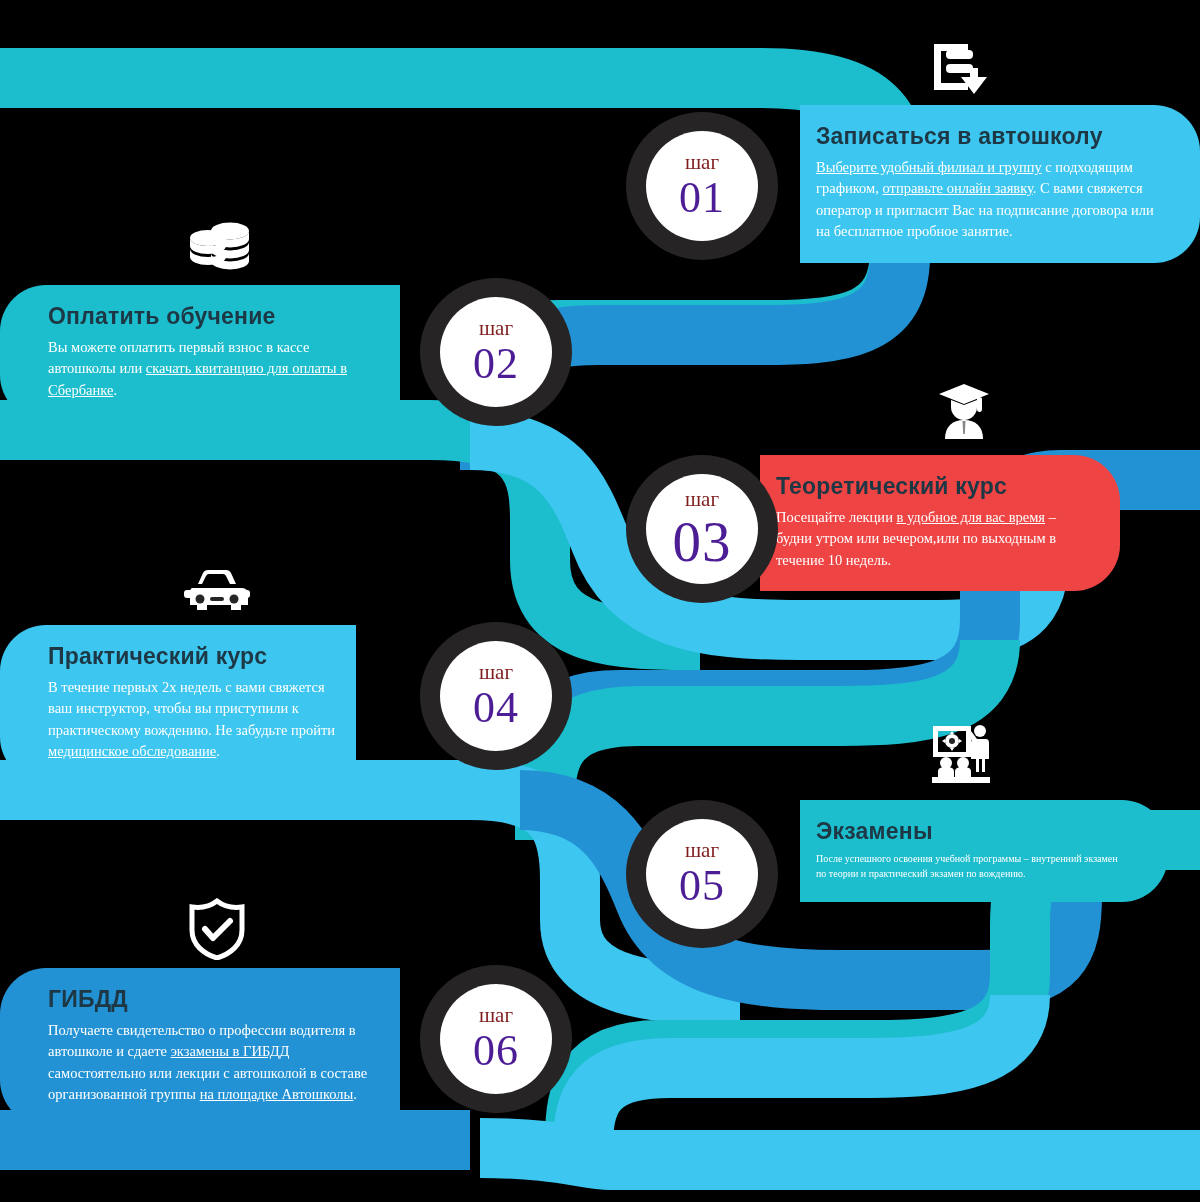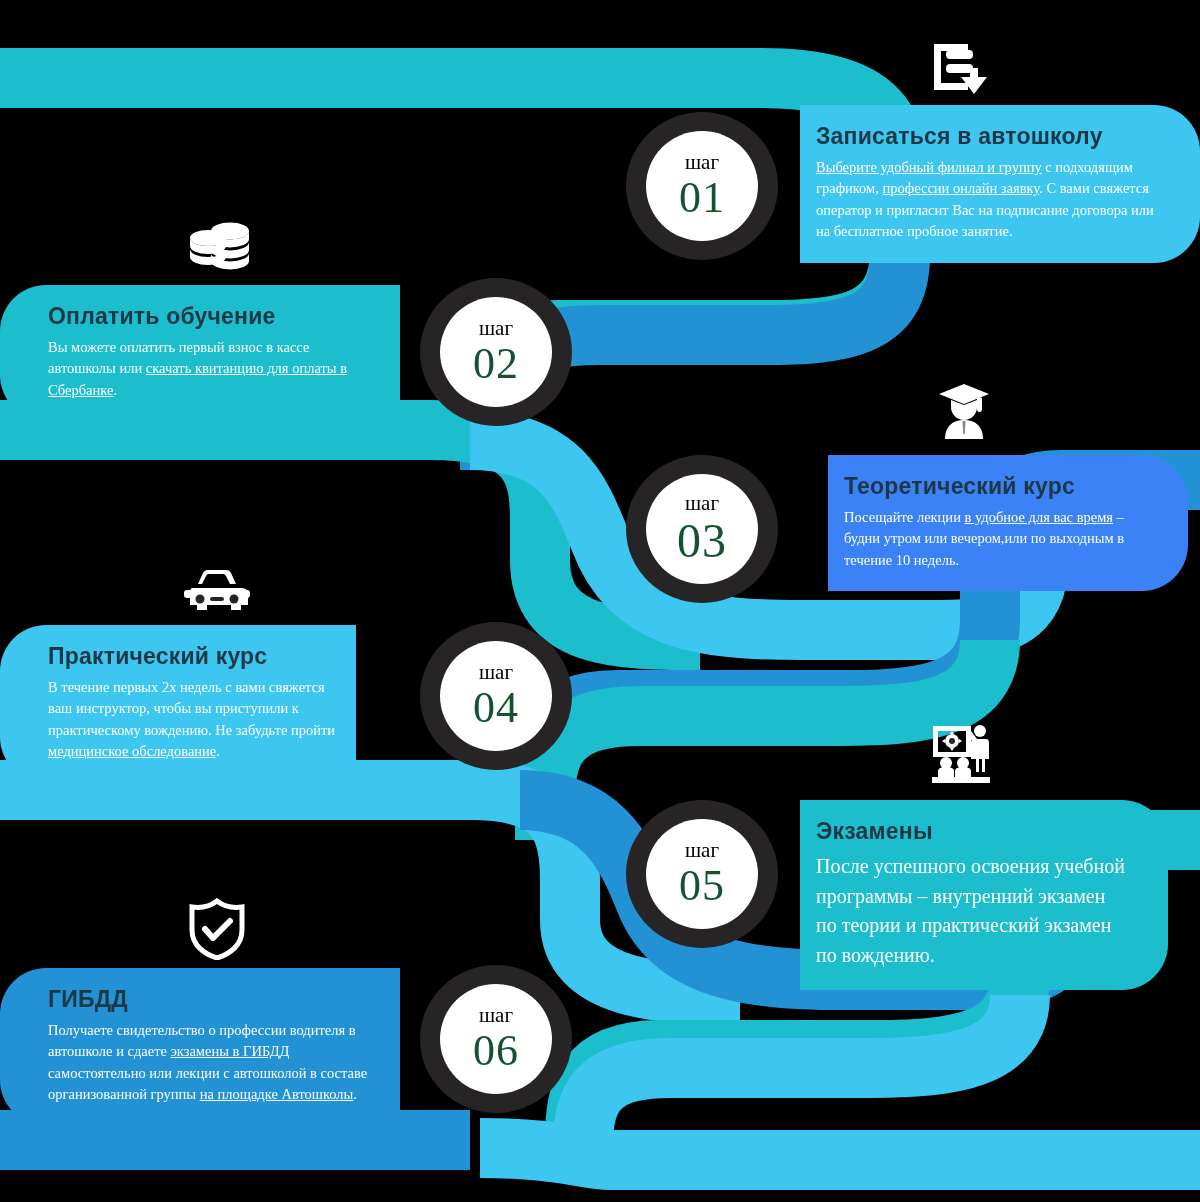--- a/index.html
+++ b/index.html
@@ -15,23 +15,23 @@
   .panel .body u{text-decoration:underline;}
 
   
   .panel.right{border-radius:0 46px 46px 0;padding:18px 40px 20px 16px;}
   .panel.left {border-radius:46px 0 0 46px;padding:18px 20px 20px 48px;}
 
   .circle{position:absolute;border-radius:50%;background:#272425;
       display:flex;align-items:center;justify-content:center;}
   .circle .inner{border-radius:50%;background:#fff;display:flex;
       flex-direction:column;align-items:center;justify-content:center;}
-  .circle .lbl{font-family:"Liberation Serif",serif;color:#000000;
+  .circle .lbl{font-family:"Liberation Serif",serif;color:#7f1d1d;
       line-height:1;}
-  .circle .num{font-family:"Liberation Serif",serif;color:#14532d;
+  .circle .num{font-family:"Liberation Serif",serif;color:#4c1d95;
       line-height:1;letter-spacing:1px;}
 
   .ico{position:absolute;}
   .ico svg{display:block;}
 </style>
 </head>
 <body>
 
 <div id="stage">
 
@@ -88,21 +88,21 @@
     <svg width="60" height="58" viewBox="0 0 60 58" fill="#fff">
       <path d="M6 4 h34 v7 h-27 v32 h27 v7 h-34 z"></path>
       <rect x="18" y="10" width="27" height="9" rx="4"></rect>
       <rect x="18" y="24" width="27" height="9" rx="4"></rect>
       <path d="M33 37 h9 v-9 h8 v9 h9 l-13 17 z"></path>
     </svg>
   </div>
 
   <div class="panel right" style="left:800px;top:105px;width:400px;background:#3DC6F0;">
     <h3 class="title" style="font-size:23px;">Записаться в автошколу</h3>
-    <p class="body" style="font-size:14.5px;line-height:1.48;"><u>Выберите удобный филиал и группу</u><span> с подходящим графиком, </span><u>профессии онлайн заявку</u><span>. С вами свяжется оператор и пригласит Вас на подписание договора или на бесплатное пробное занятие.</span></p>
+    <p class="body" style="font-size:14.5px;line-height:1.48;"><u>Выберите удобный филиал и группу</u><span> с подходящим графиком, </span><u>отправьте онлайн заявку</u><span>. С вами свяжется оператор и пригласит Вас на подписание договора или на бесплатное пробное занятие.</span></p>
   </div>
 
   <div class="circle" style="left:626px;top:112px;width:152px;height:148px;">
     <div class="inner" style="width:112px;height:110px;">
       <span class="lbl" style="font-size:21px;margin-bottom:3px;">шаг</span>
       <span class="num" style="font-size:44px;">01</span>
     </div>
   </div>
 
   <div class="ico" style="left:186px;top:218px;">
@@ -132,29 +132,29 @@
   <div class="ico" style="left:935px;top:382px;">
     <svg width="58" height="58" viewBox="0 0 58 58" fill="#fff">
       <path d="M29 2 L54 12 L29 22 L4 12 z"></path>
       <path d="M47 16 v11 q0 3 -2.5 3 q-2.5 0 -2.5 -3 v-13 z"></path>
       <path d="M16 18 v7 a13 13 0 0 0 26 0 v-7 l-13 5 z"></path>
       <path d="M29 38 q-9 0 -14 5 q-5 5 -5 14 h38 q0 -9 -5 -14 q-5 -5 -14 -5z"></path>
       <path d="M27.5 39 h3 l-0.7 13 h-1.6 z" fill="#272425" opacity=".55"></path>
     </svg>
   </div>
 
-  <div class="panel right" style="left:828px;top:455px;width:360px;background:#3b82f6;">
+  <div class="panel right" style="left:760px;top:455px;width:360px;background:#ef4444;">
     <h3 class="title" style="font-size:23px;">Теоретический курс</h3>
     <p class="body" style="font-size:14.5px;line-height:1.48;"><span>Посещайте лекции </span><u>в удобное для вас время</u><span> – будни утром или вечером,или по выходным в течение 10 недель.</span></p>
   </div>
 
   <div class="circle" style="left:626px;top:455px;width:152px;height:148px;">
     <div class="inner" style="width:112px;height:110px;">
       <span class="lbl" style="font-size:21px;margin-bottom:3px;">шаг</span>
-      <span class="num" style="font-size:48px;">03</span>
+      <span class="num" style="font-size:57px;">03</span>
     </div>
   </div>
 
   <div class="ico" style="left:184px;top:568px;">
     <svg width="66" height="48" viewBox="0 0 66 48" fill="#fff">
       <path d="M14 16 L19 5 q1.5 -3 5 -3 h18 q3.5 0 5 3 l5 11 h-6 l-4 -8 q-0.8 -2 -3 -2 h-14 q-2.2 0 -3 2 l-4 8 z"></path>
       <path d="M8 20 h50 q6 0 6 7 v10 h-7 v5 h-10 v-5 h-24 v5 h-10 v-5 h-7 v-10 q0 -7 2 -7z"></path>
       <rect x="0" y="22" width="10" height="8" rx="3"></rect>
       <rect x="56" y="22" width="10" height="8" rx="3"></rect>
       <circle cx="16" cy="31" r="4.5" fill="#272425"></circle>
@@ -190,21 +190,21 @@
       <circle cx="16" cy="41" r="6"></circle>
       <path d="M8 49 q0 -4 8 -4 q8 0 8 4 v6 h-16z"></path>
       <circle cx="33" cy="41" r="6"></circle>
       <path d="M25 49 q0 -4 8 -4 q8 0 8 4 v6 h-16z"></path>
       <rect x="2" y="55" width="58" height="6"></rect>
     </svg>
   </div>
 
   <div class="panel right" style="left:800px;top:800px;width:368px;background:#1CBECD;">
     <h3 class="title" style="font-size:23px;">Экзамены</h3>
-    <p class="body" style="font-size:20px;line-height:1.48;"><span>После успешного освоения учебной программы – внутренний экзамен по теории и практический экзамен по вождению.</span></p>
+    <p class="body" style="font-size:10px;line-height:1.48;"><span>После успешного освоения учебной программы – внутренний экзамен по теории и практический экзамен по вождению.</span></p>
   </div>
 
   <div class="circle" style="left:626px;top:800px;width:152px;height:148px;">
     <div class="inner" style="width:112px;height:110px;">
       <span class="lbl" style="font-size:21px;margin-bottom:3px;">шаг</span>
       <span class="num" style="font-size:44px;">05</span>
     </div>
   </div>
 
   <div class="ico" style="left:188px;top:898px;">

